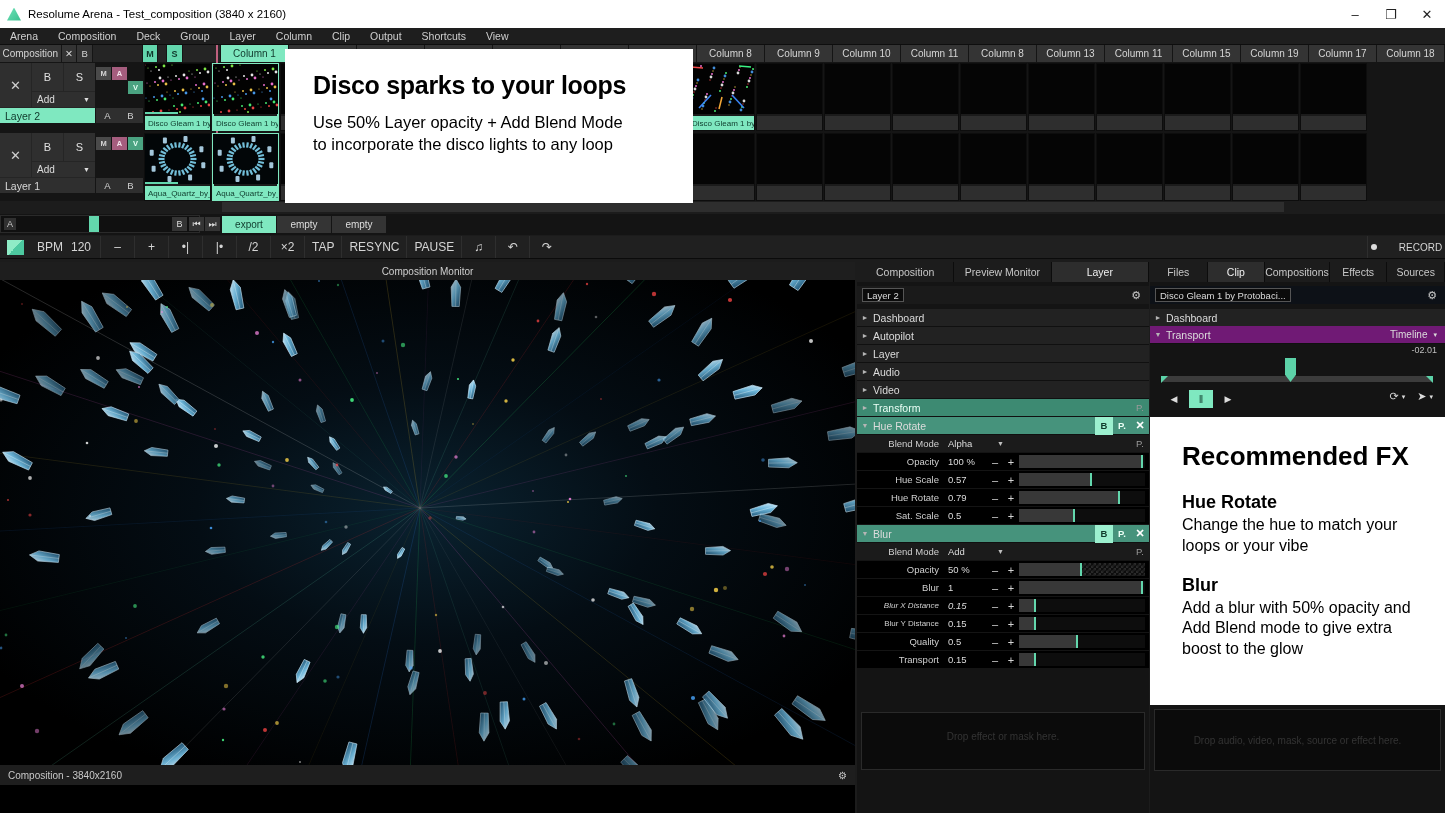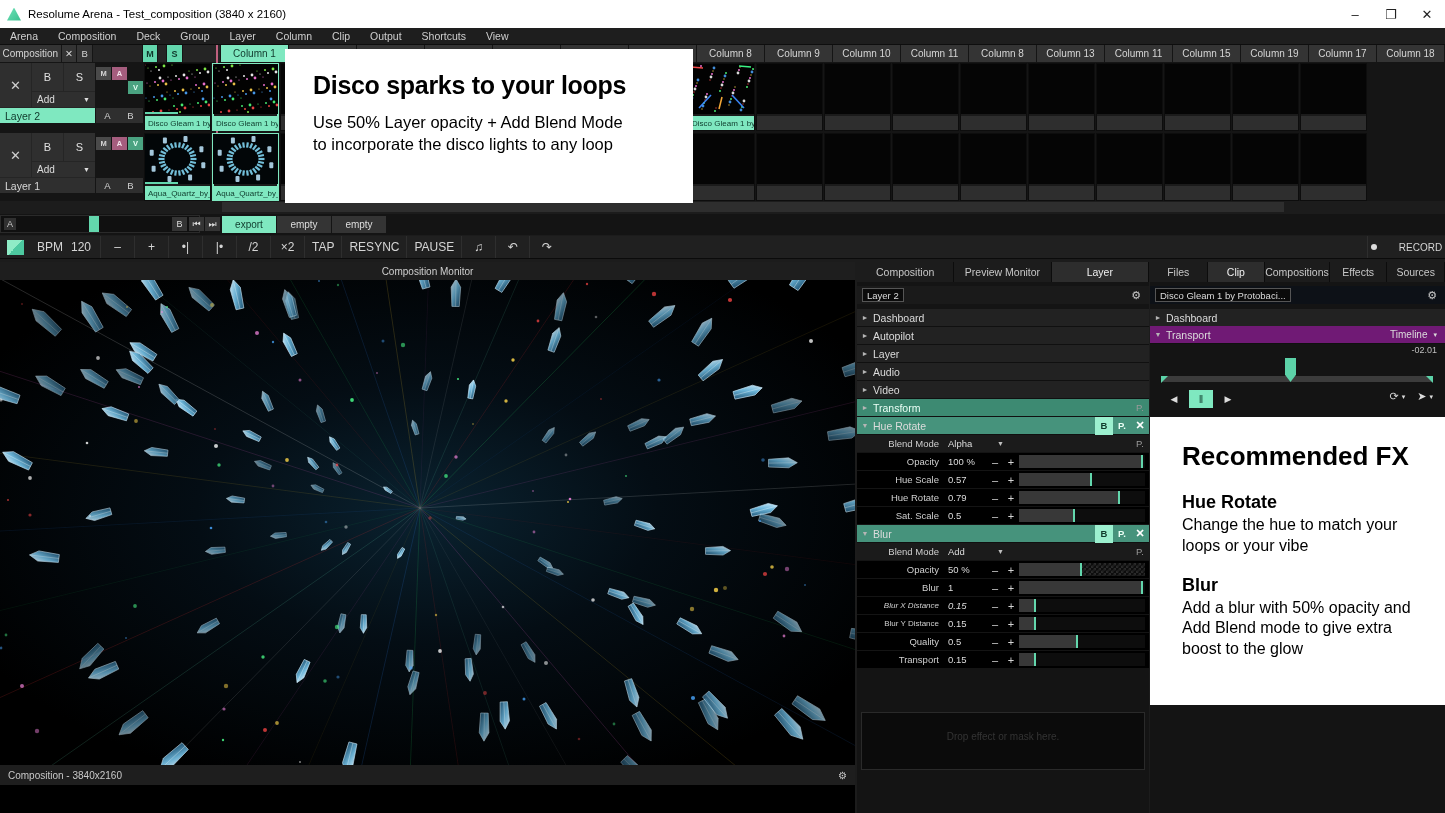--- a/index.html
+++ b/index.html
@@ -1788,20 +1788,21 @@
         <div class="tp-btn">▶</div>
       </div>
       <div class="tp-right">
         <span>⟳</span>
         <span style="font-size:7px;margin-left:-9px">▾</span>
         <span>➤</span>
         <span style="font-size:7px;margin-left:-9px">▾</span>
       </div>
     </div>
 
+    <div class="dropzone centered" style="left:4px;top:447px;width:287px;height:62px">Drop audio, video, mask, source or effect here.</div>
   </div>
 
   <div class="overlay-top">
     <h1>Disco sparks to your loops</h1>
     <p>Use 50% Layer opacity + Add Blend Mode</p>
     <p>to incorporate the disco lights to any loop</p>
   </div>
 
   <div class="overlay-right">
     <h1>Recommended FX</h1>

